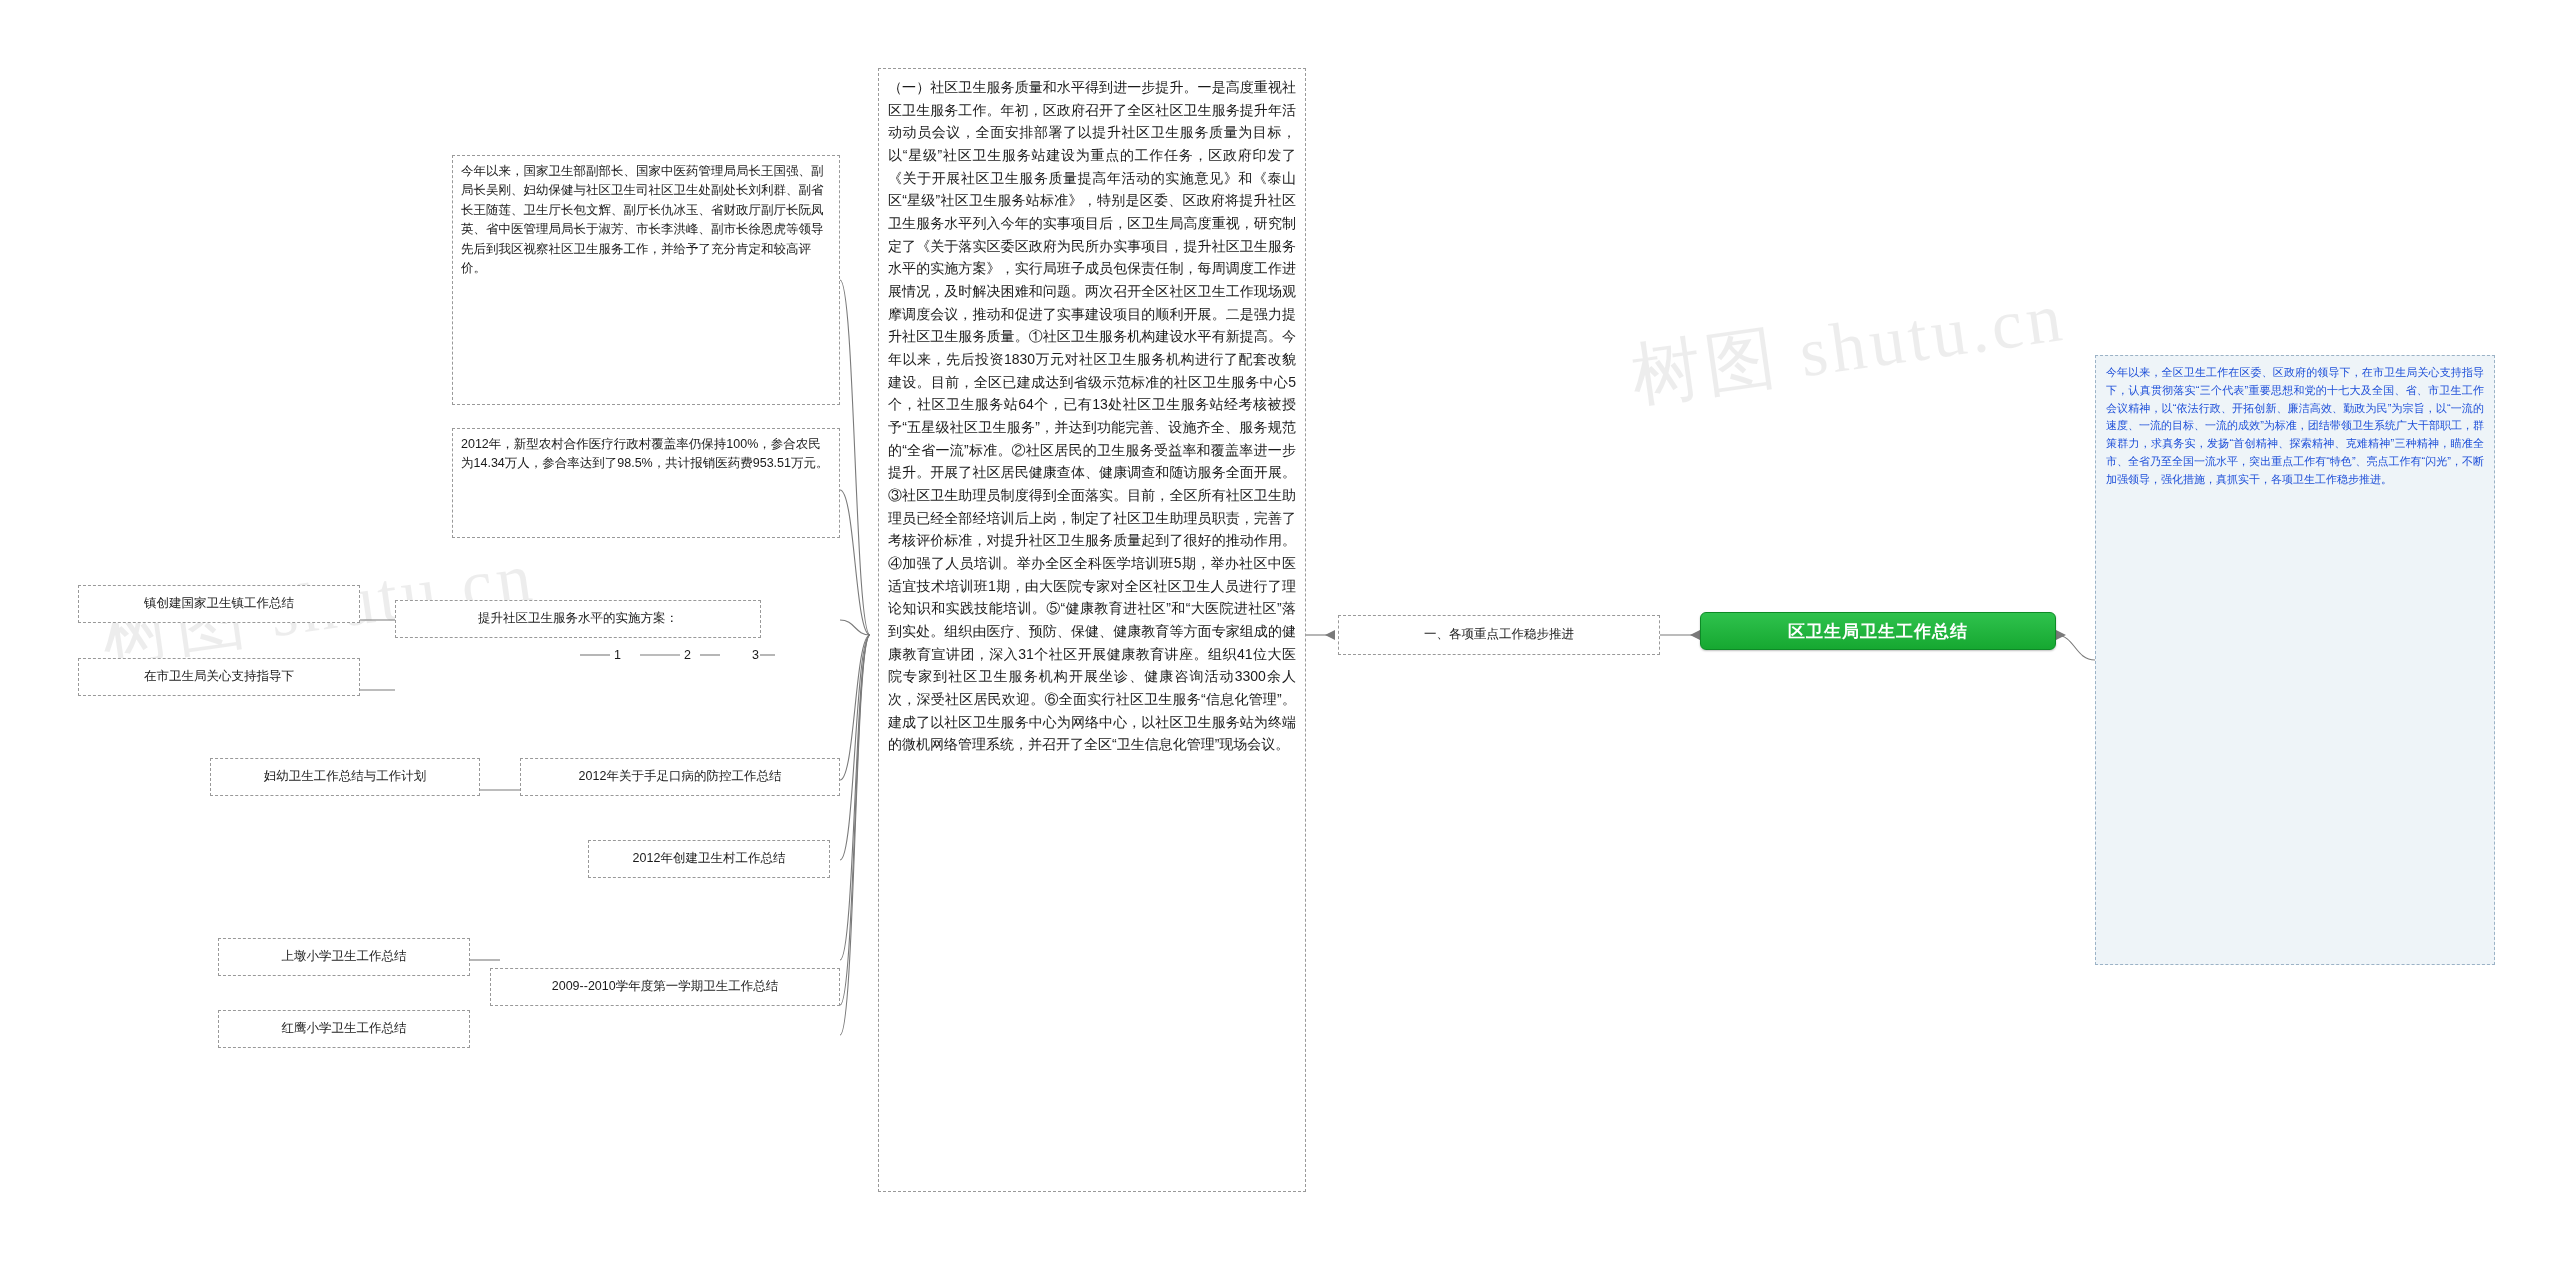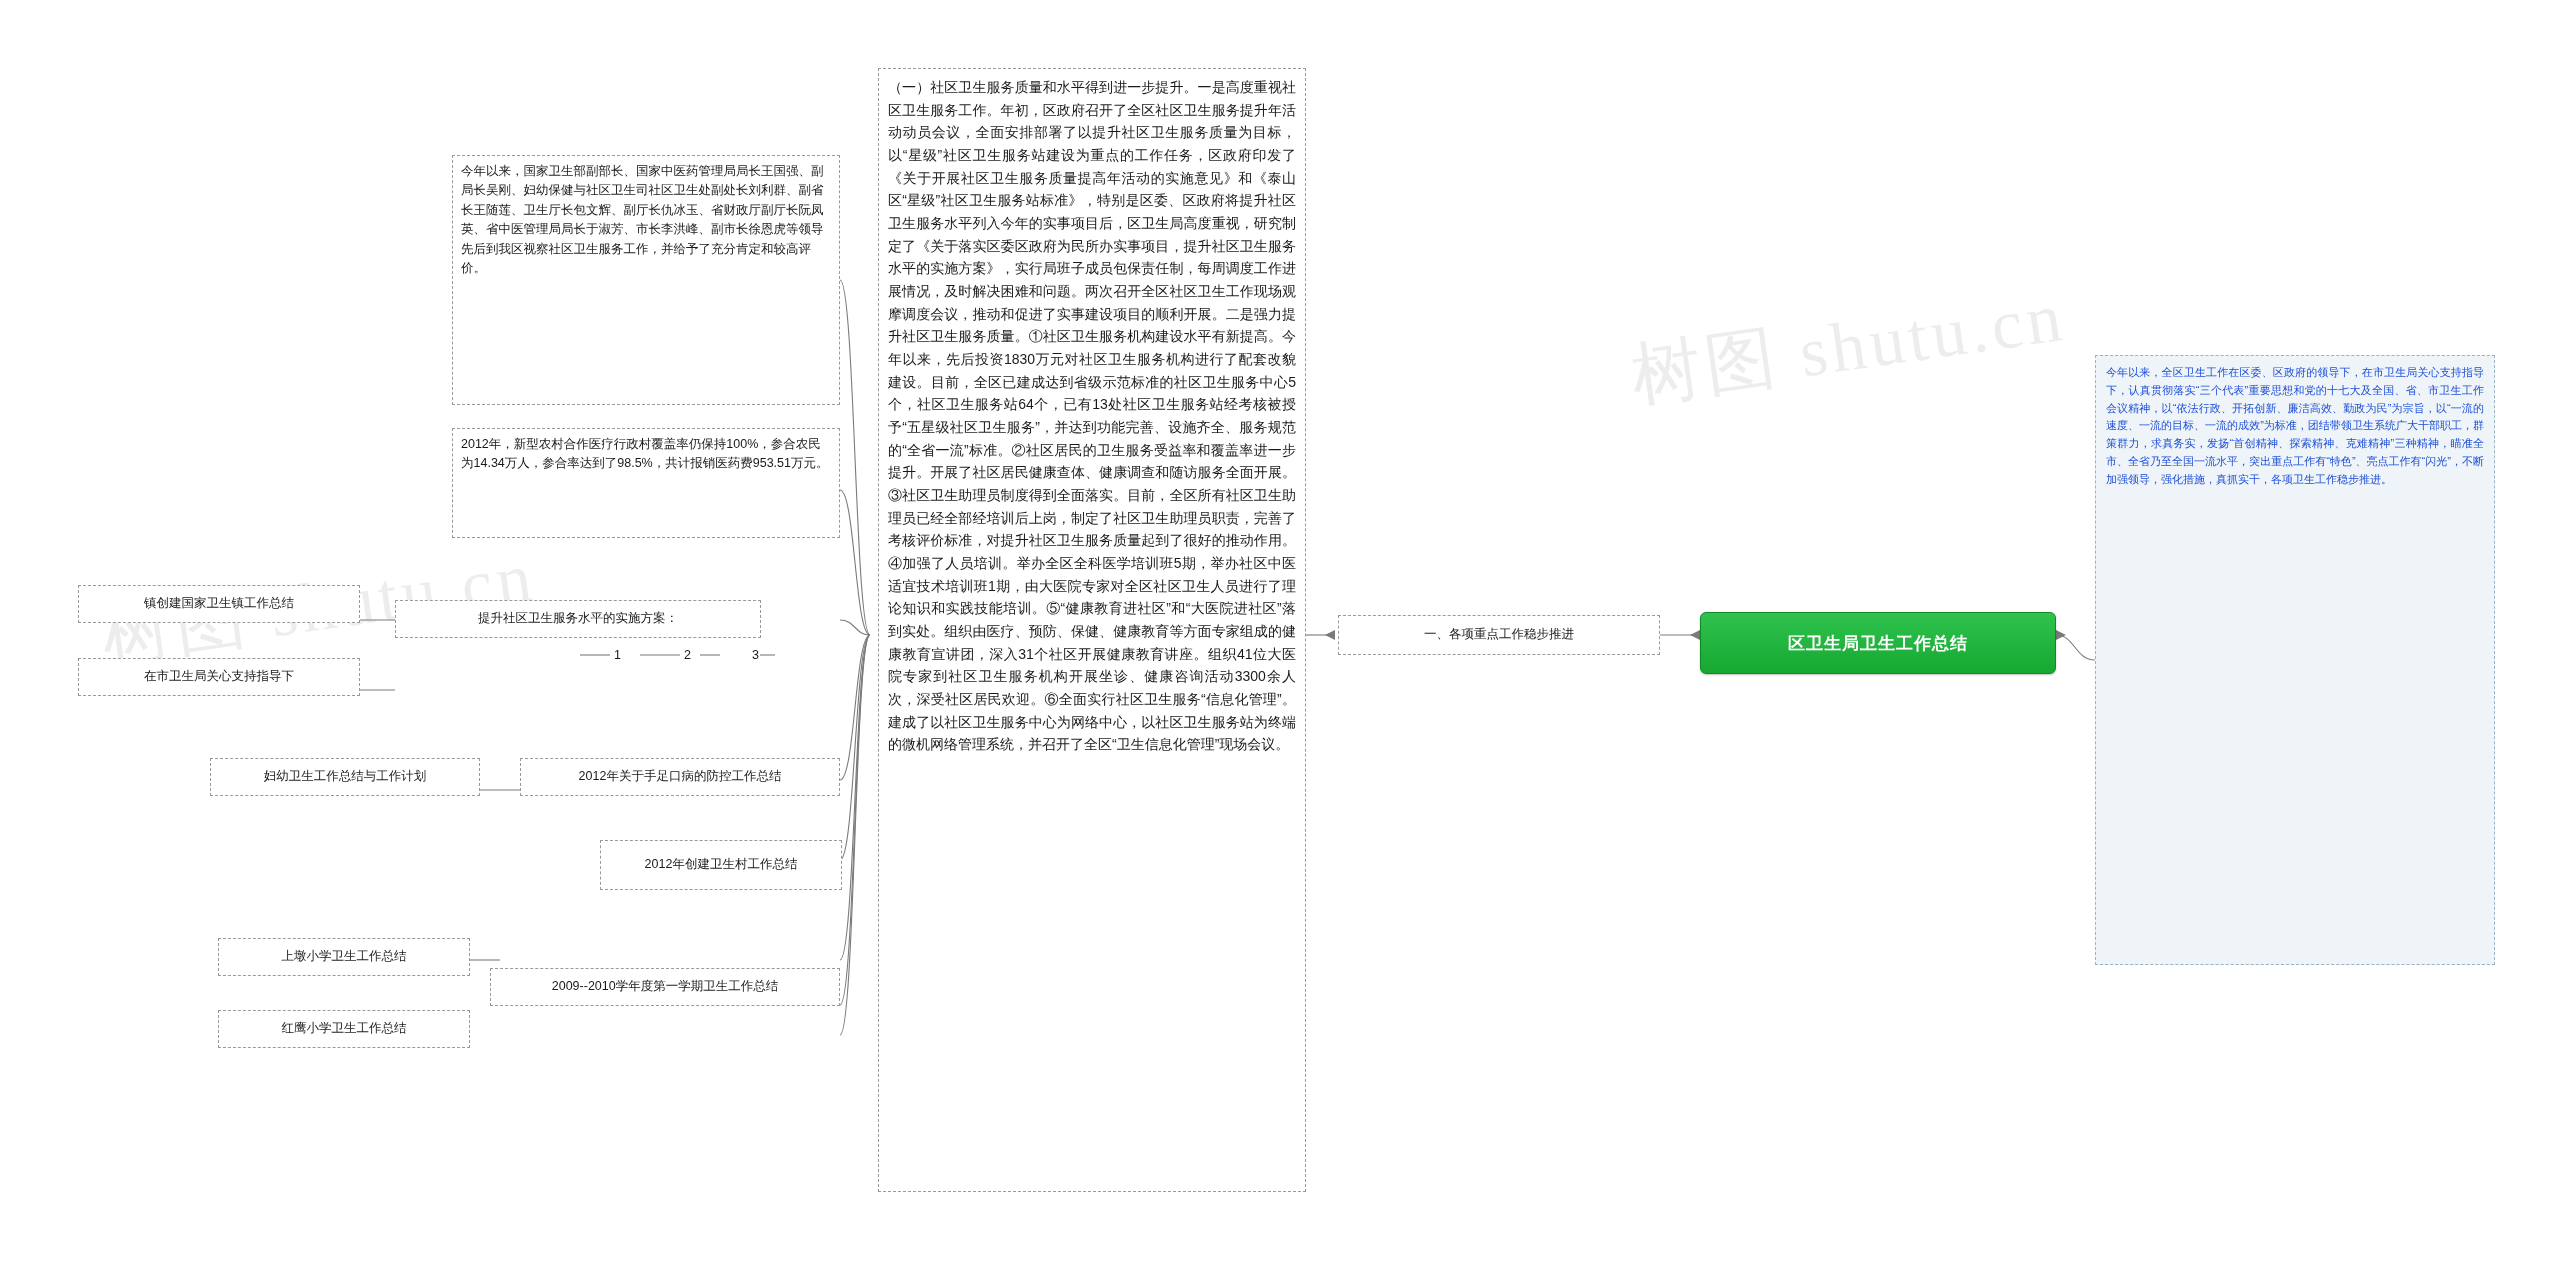--- a/index.html
+++ b/index.html
@@ -138,21 +138,21 @@
     <line x1="360" y1="620" x2="395" y2="620"></line>
     <line x1="360" y1="690" x2="395" y2="690"></line>
     <line x1="580" y1="655" x2="610" y2="655"></line>
     <line x1="640" y1="655" x2="680" y2="655"></line>
     <line x1="700" y1="655" x2="720" y2="655"></line>
     <line x1="760" y1="655" x2="775" y2="655"></line>
     <line x1="480" y1="790" x2="520" y2="790"></line>
     <line x1="470" y1="960" x2="500" y2="960"></line>
   </svg>
 
-  <div class="root" style="left:1700px; top:612px; width:356px; height:62px;">区卫生局卫生工作总结</div>
+  <div class="root" style="left:1700px; top:612px; width:356px; height:38px;">区卫生局卫生工作总结</div>
 
   <div class="blue-node" style="left:2095px; top:355px; width:400px; height:610px;">今年以来，全区卫生工作在区委、区政府的领导下，在市卫生局关心支持指导下，认真贯彻落实“三个代表”重要思想和党的十七大及全国、省、市卫生工作会议精神，以“依法行政、开拓创新、廉洁高效、勤政为民”为宗旨，以“一流的速度、一流的目标、一流的成效”为标准，团结带领卫生系统广大干部职工，群策群力，求真务实，发扬“首创精神、探索精神、克难精神”三种精神，瞄准全市、全省乃至全国一流水平，突出重点工作有“特色”、亮点工作有“闪光”，不断加强领导，强化措施，真抓实干，各项卫生工作稳步推进。</div>
 
   <div class="node center-ish" style="left:1338px; top:615px; width:322px; height:40px;">一、各项重点工作稳步推进</div>
 
   <div class="big-para" style="left:878px; top:68px; width:428px; height:1124px;">（一）社区卫生服务质量和水平得到进一步提升。一是高度重视社区卫生服务工作。年初，区政府召开了全区社区卫生服务提升年活动动员会议，全面安排部署了以提升社区卫生服务质量为目标，以“星级”社区卫生服务站建设为重点的工作任务，区政府印发了《关于开展社区卫生服务质量提高年活动的实施意见》和《泰山区“星级”社区卫生服务站标准》，特别是区委、区政府将提升社区卫生服务水平列入今年的实事项目后，区卫生局高度重视，研究制定了《关于落实区委区政府为民所办实事项目，提升社区卫生服务水平的实施方案》，实行局班子成员包保责任制，每周调度工作进展情况，及时解决困难和问题。两次召开全区社区卫生工作现场观摩调度会议，推动和促进了实事建设项目的顺利开展。二是强力提升社区卫生服务质量。①社区卫生服务机构建设水平有新提高。今年以来，先后投资1830万元对社区卫生服务机构进行了配套改貌建设。目前，全区已建成达到省级示范标准的社区卫生服务中心5个，社区卫生服务站64个，已有13处社区卫生服务站经考核被授予“五星级社区卫生服务”，并达到功能完善、设施齐全、服务规范的“全省一流”标准。②社区居民的卫生服务受益率和覆盖率进一步提升。开展了社区居民健康查体、健康调查和随访服务全面开展。③社区卫生助理员制度得到全面落实。目前，全区所有社区卫生助理员已经全部经培训后上岗，制定了社区卫生助理员职责，完善了考核评价标准，对提升社区卫生服务质量起到了很好的推动作用。④加强了人员培训。举办全区全科医学培训班5期，举办社区中医适宜技术培训班1期，由大医院专家对全区社区卫生人员进行了理论知识和实践技能培训。⑤“健康教育进社区”和“大医院进社区”落到实处。组织由医疗、预防、保健、健康教育等方面专家组成的健康教育宣讲团，深入31个社区开展健康教育讲座。组织41位大医院专家到社区卫生服务机构开展坐诊、健康咨询活动3300余人次，深受社区居民欢迎。⑥全面实行社区卫生服务“信息化管理”。建成了以社区卫生服务中心为网络中心，以社区卫生服务站为终端的微机网络管理系统，并召开了全区“卫生信息化管理”现场会议。</div>
 
   <div class="node" style="left:452px; top:155px; width:388px; height:250px;">今年以来，国家卫生部副部长、国家中医药管理局局长王国强、副局长吴刚、妇幼保健与社区卫生司社区卫生处副处长刘利群、副省长王随莲、卫生厅长包文辉、副厅长仇冰玉、省财政厅副厅长阮凤英、省中医管理局局长于淑芳、市长李洪峰、副市长徐恩虎等领导先后到我区视察社区卫生服务工作，并给予了充分肯定和较高评价。</div>
 
   <div class="node" style="left:452px; top:428px; width:388px; height:110px;">2012年，新型农村合作医疗行政村覆盖率仍保持100%，参合农民为14.34万人，参合率达到了98.5%，共计报销医药费953.51万元。</div>
@@ -160,21 +160,21 @@
   <div class="node center-ish" style="left:78px; top:585px; width:282px; height:38px;">镇创建国家卫生镇工作总结</div>
 
   <div class="node center-ish" style="left:395px; top:600px; width:366px; height:38px;">提升社区卫生服务水平的实施方案：</div>
 
   <div class="node center-ish" style="left:78px; top:658px; width:282px; height:38px;">在市卫生局关心支持指导下</div>
 
   <div class="node center-ish" style="left:210px; top:758px; width:270px; height:38px;">妇幼卫生工作总结与工作计划</div>
 
   <div class="node center-ish" style="left:520px; top:758px; width:320px; height:38px;">2012年关于手足口病的防控工作总结</div>
 
-  <div class="node center-ish" style="left:600px; top:840px; width:242px; height:50px;">2012年创建卫生村工作总结</div>
+  <div class="node center-ish" style="left:588px; top:840px; width:242px; height:38px;">2012年创建卫生村工作总结</div>
 
   <div class="node center-ish" style="left:218px; top:938px; width:252px; height:38px;">上墩小学卫生工作总结</div>
 
   <div class="node center-ish" style="left:490px; top:968px; width:350px; height:38px;">2009--2010学年度第一学期卫生工作总结</div>
 
   <div class="node center-ish" style="left:218px; top:1010px; width:252px; height:38px;">红鹰小学卫生工作总结</div>
 
   <div class="lbl-num" style="left:614px; top:648px;">1</div>
   <div class="lbl-num" style="left:684px; top:648px;">2</div>
   <div class="lbl-num" style="left:752px; top:648px;">3</div>

